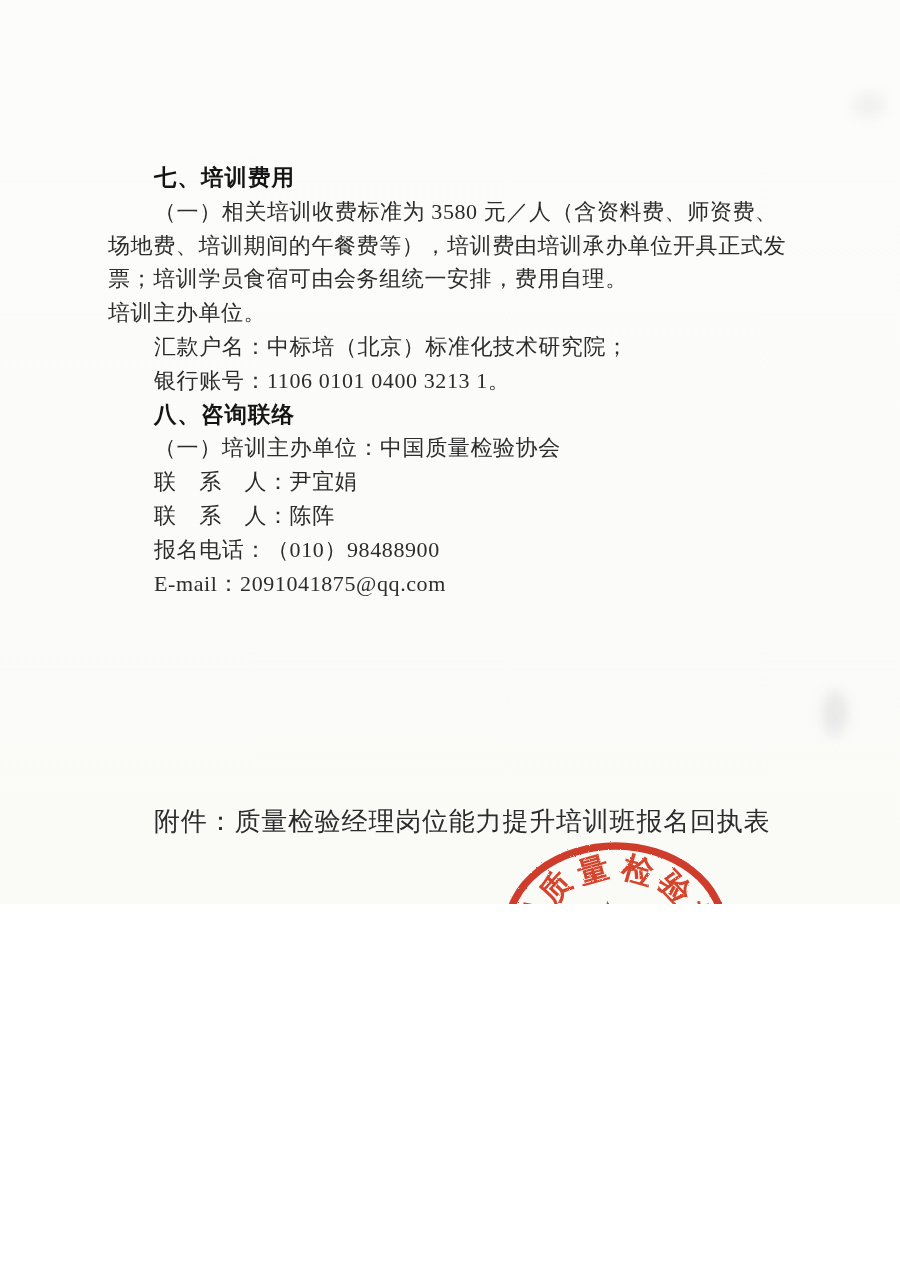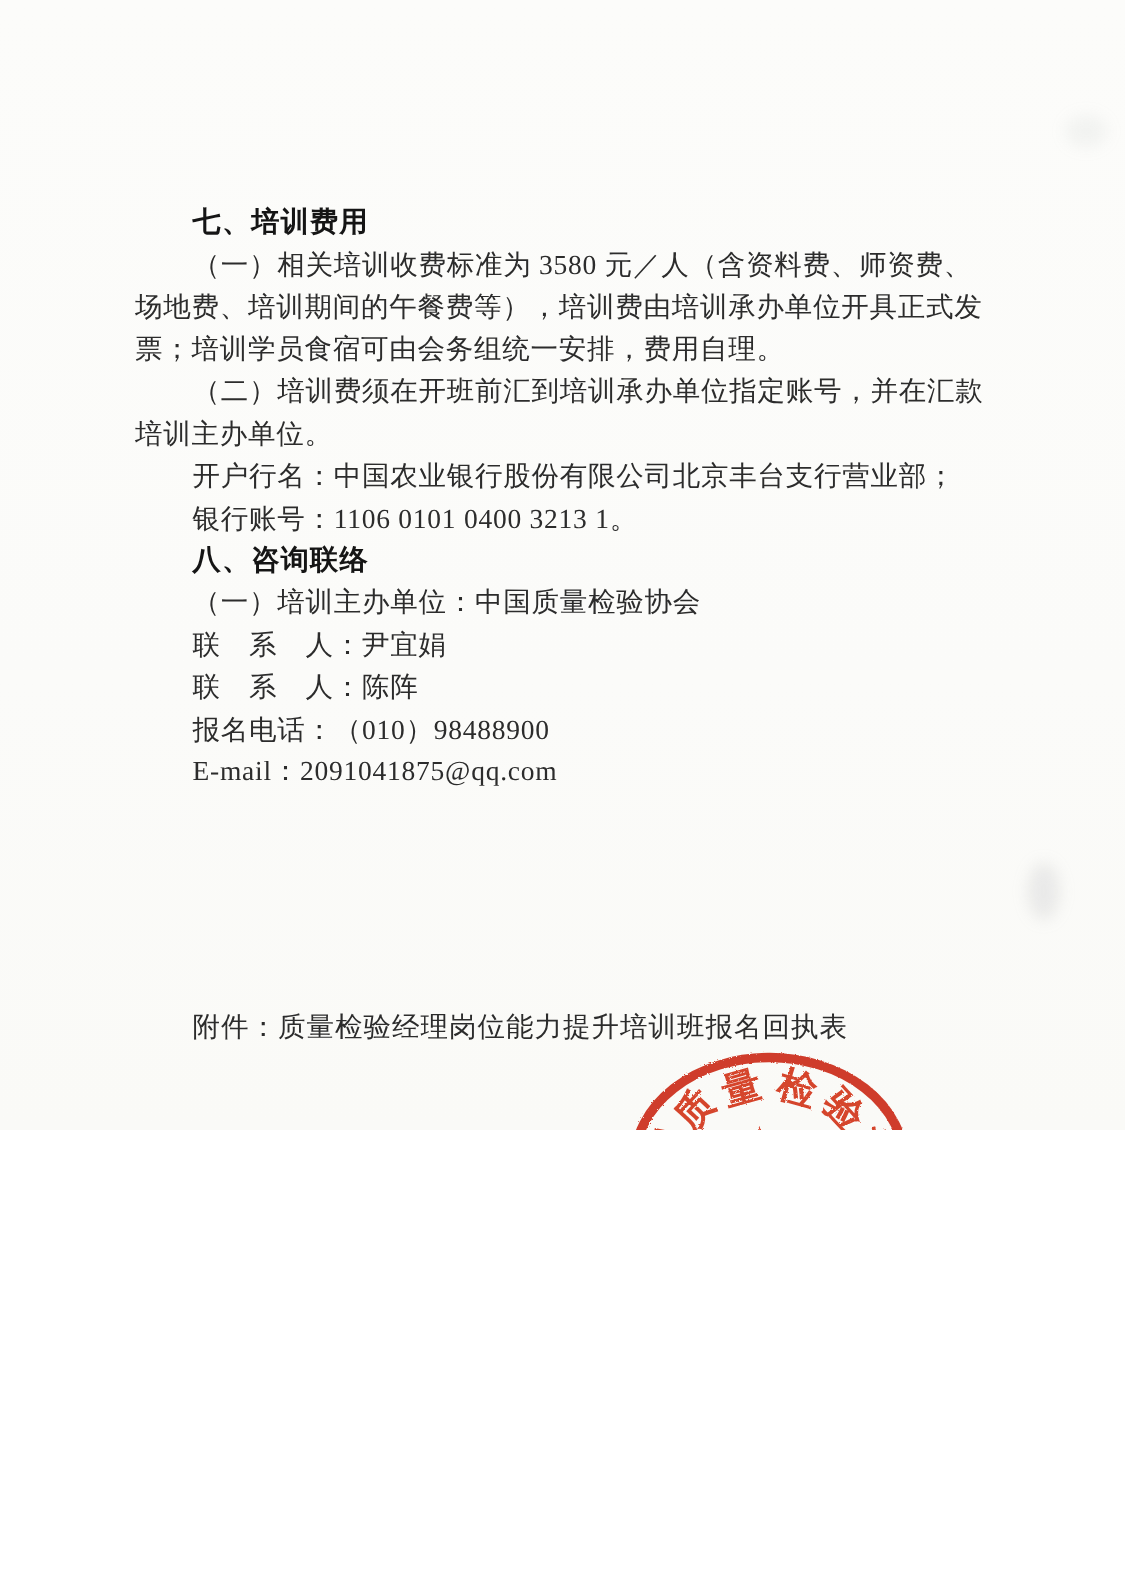--- a/index.html
+++ b/index.html
@@ -24,21 +24,21 @@
     position:absolute;left:108px;top:161px;width:700px;
     font-size:22px;line-height:33.8px;letter-spacing:.6px;color:#2c2c2c;
   }
   .doc-line{height:33.8px;white-space:nowrap;}
   .doc-line.indent{padding-left:46px;}
   .doc-line.heading{
     font-family:"Liberation Sans","DejaVu Sans",sans-serif;
     font-weight:700;color:#151515;font-size:22.5px;letter-spacing:1px;
   }
   .attachment-line{
-    position:absolute;left:154px;top:805px;font-size:22px;line-height:34px;
+    position:absolute;left:154px;top:805px;font-size:26px;line-height:34px;
     letter-spacing:.8px;color:#2c2c2c;white-space:nowrap;
   }
   .signature-line{
     position:absolute;left:505px;top:916px;font-size:23px;line-height:30px;
     letter-spacing:.8px;color:#1d1d1d;white-space:nowrap;z-index:1;
   }
   .date-line{
     position:absolute;left:506px;top:998px;font-size:22px;line-height:30px;
     letter-spacing:.6px;color:#1d1d1d;white-space:nowrap;z-index:1;
   }
@@ -74,23 +74,22 @@
 
   <div class="smudge s1"></div>
   <div class="smudge s2"></div>
   <div class="smudge s3"></div>
 
   <div class="doc-lines">
       <div class="doc-line heading indent">七、培训费用</div>
       <div class="doc-line body indent">（一）相关培训收费标准为 3580 元／人（含资料费、师资费、</div>
       <div class="doc-line body">场地费、培训期间的午餐费等），培训费由培训承办单位开具正式发</div>
       <div class="doc-line body">票；培训学员食宿可由会务组统一安排，费用自理。</div>
-      <div class="doc-line body indent">（二）培训费须在开班前汇到培训承办单位指定账号，并在汇款</div>
       <div class="doc-line body">培训主办单位。</div>
-      <div class="doc-line body indent">开户行名：中国农业银行股份有限公司北京丰台支行营业部；</div>
+      <div class="doc-line body indent">汇款户名：中标培（北京）标准化技术研究院；</div>
       <div class="doc-line body indent">银行账号：1106 0101 0400 3213 1。</div>
       <div class="doc-line heading indent">八、咨询联络</div>
       <div class="doc-line body indent">（一）培训主办单位：中国质量检验协会</div>
       <div class="doc-line body indent">联　系　人：尹宜娟</div>
       <div class="doc-line body indent">联　系　人：陈阵</div>
       <div class="doc-line body indent">报名电话：（010）98488900</div>
       <div class="doc-line body indent">E-mail：2091041875@qq.com</div>
     </div>
 
   <div class="attachment-line">附件：质量检验经理岗位能力提升培训班报名回执表</div>

